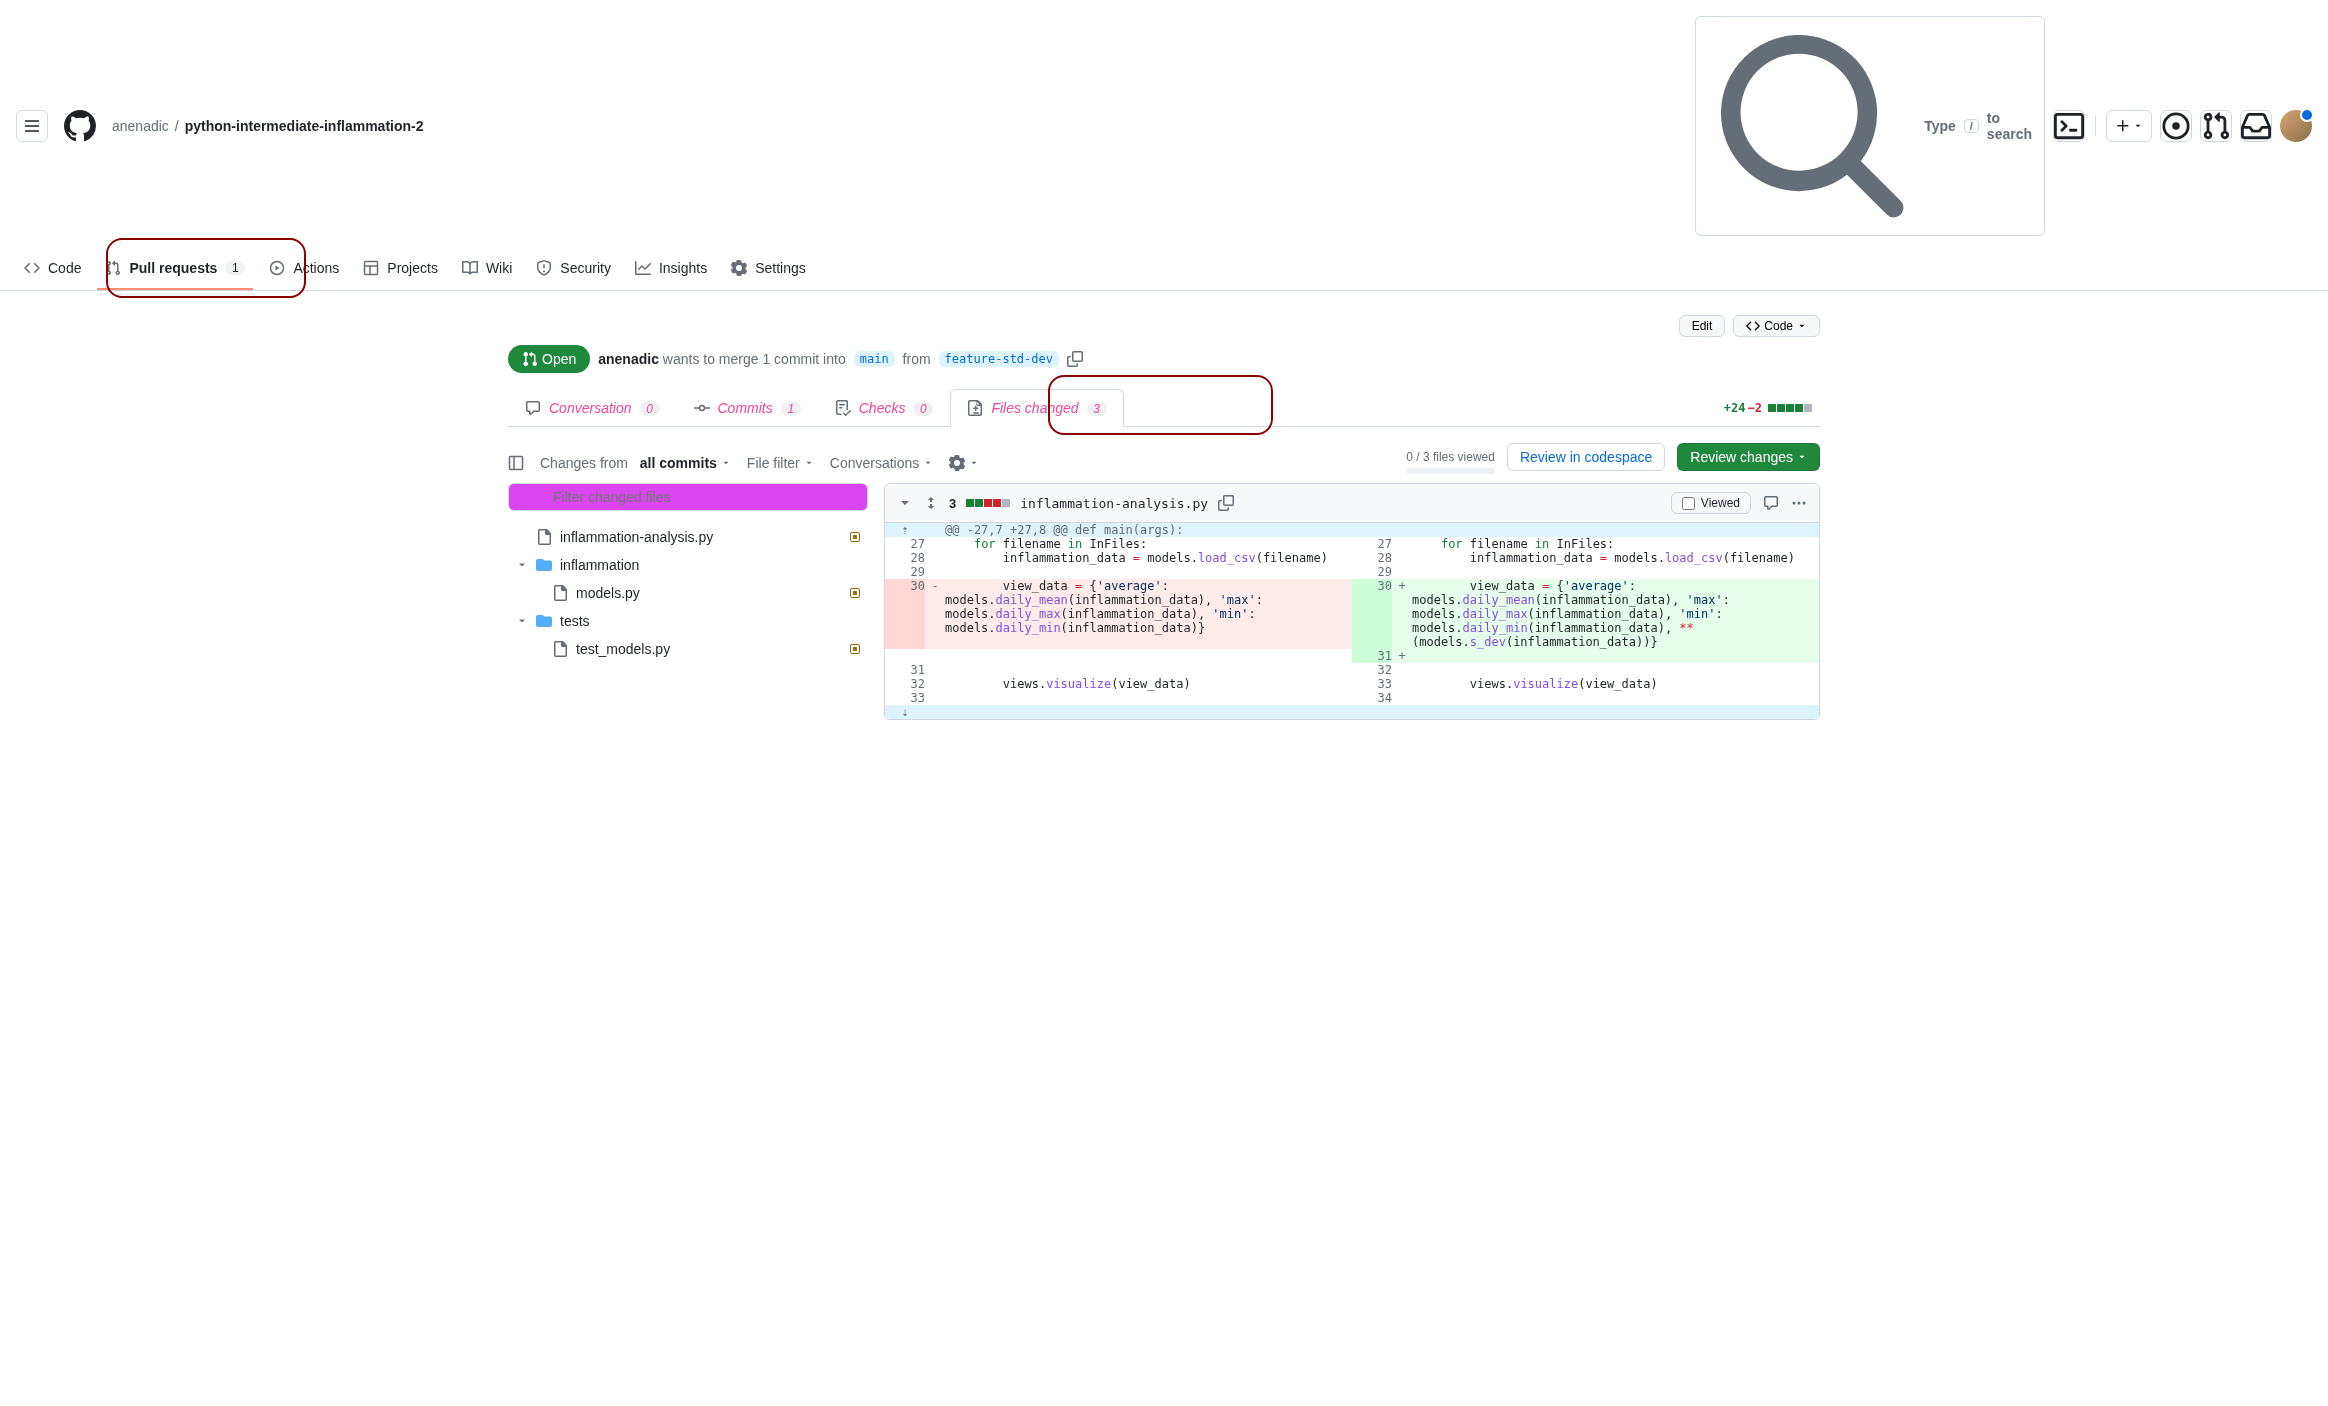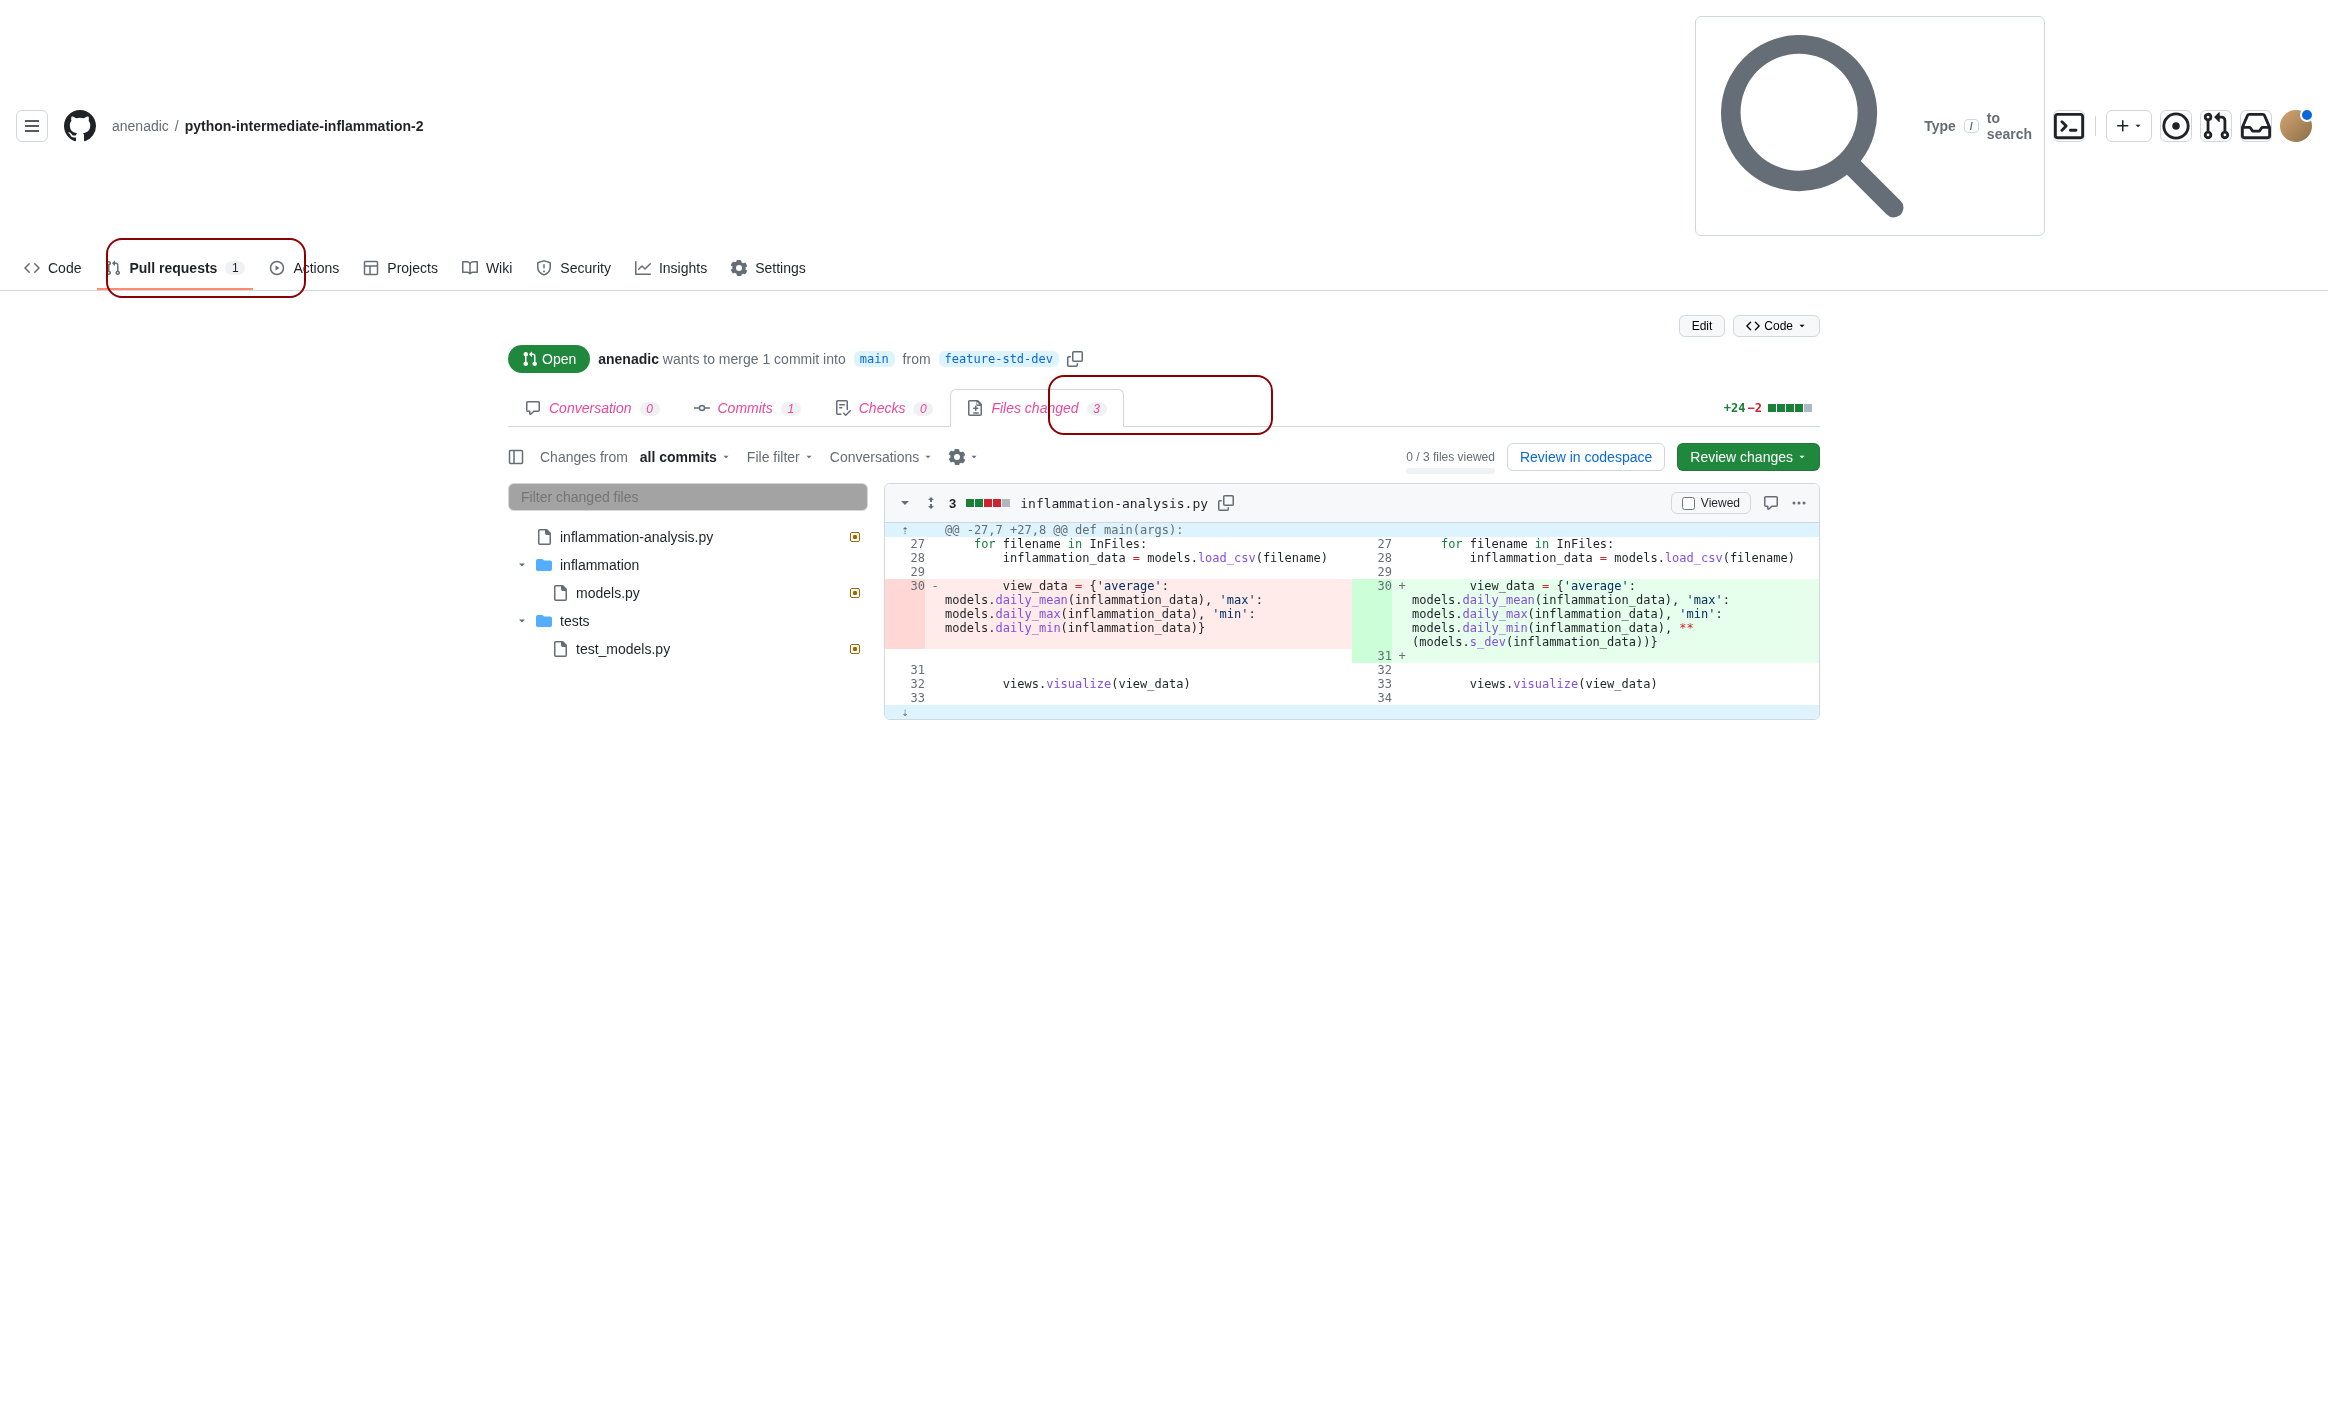--- a/index.html
+++ b/index.html
@@ -56,33 +56,33 @@
 .pr-tab svg { width: 16px; height: 16px; color: #656d76; }
 .diff-stat { margin-left: auto; padding: 0 8px; font-size: 12px; font-family: ui-monospace, monospace; display: flex; align-items: center; gap: 2px; }
 .diff-stat .add { color: #1a7f37; font-weight: 600; }
 .diff-stat .del { color: #cf222e; font-weight: 600; }
 .diff-blocks { display: flex; gap: 1px; margin-left: 4px; }
 .diff-block { width: 8px; height: 8px; }
 .diff-block.g { background: #1a7f37; }
 .diff-block.n { background: #afb8c1; }
 
 
-.toolbar { display: flex; align-items: center; padding: 16px 0 12px; gap: 16px; font-size: 14px; }
+.toolbar { display: flex; align-items: flex-end; padding: 16px 0 12px; gap: 16px; font-size: 14px; }
 .toolbar-item { cursor: pointer; display: flex; align-items: center; gap: 4px; color: #656d76; }
 .toolbar-item strong { color: #1f2328; }
 .toolbar-right { margin-left: auto; display: flex; align-items: center; gap: 12px; }
 .files-viewed-text { color: #656d76; font-size: 12px; position: relative; }
 .files-viewed-text::after { content:""; position:absolute; left:0; right:0; bottom:-10px; height:6px; background:#eff2f5; border-radius:3px; }
 .btn-primary { background: #1f883d; color: #fff; border: 1px solid rgba(31,35,40,.15); border-radius: 6px; padding: 5px 12px; font-size: 14px; font-weight: 500; cursor: pointer; display: inline-flex; align-items: center; gap: 4px; }
 .btn-link { color: #0969da; cursor: pointer; border: 1px solid #d0d7de; border-radius: 6px; padding: 5px 12px; font-size: 14px; }
 
 
 .content-row { display: flex; gap: 16px; }
 .file-tree-panel { width: 360px; flex-shrink: 0; }
-.filter-input { width: 100%; border: 1px solid #d0d7de; border-radius: 6px; padding: 5px 12px 5px 12px; font-size: 14px; background: #a3a3a3; position: relative; }
+.filter-input { width: 100%; border: 1px solid #d0d7de; border-radius: 6px; padding: 5px 12px 5px 44px; font-size: 14px; background: #d946ef; position: relative; }
 .filter-wrap { position: relative; margin-bottom: 12px; }
 .filter-wrap svg { position: absolute; left: 8px; top: 50%; transform: translateY(-50%); width: 16px; height: 16px; color: #656d76; }
 
 .tree-item { display: flex; align-items: center; padding: 6px 8px; gap: 8px; cursor: pointer; border-radius: 6px; font-size: 14px; }
 .tree-item .chev { width: 12px; color: #656d76; }
 .tree-item .ficon { width: 16px; height: 16px; }
 .tree-item .mod-dot { margin-left: auto; width: 10px; height: 10px; border: 1.5px solid #9a6700; border-radius: 2px; position: relative; }
 .tree-item .mod-dot::after { content: ""; position: absolute; inset: 2px; background: #9a6700; border-radius: 1px; }
 .tree-item.nested-2 { padding-left: 44px; }
 .folder-icon { color: #54aeff; }

